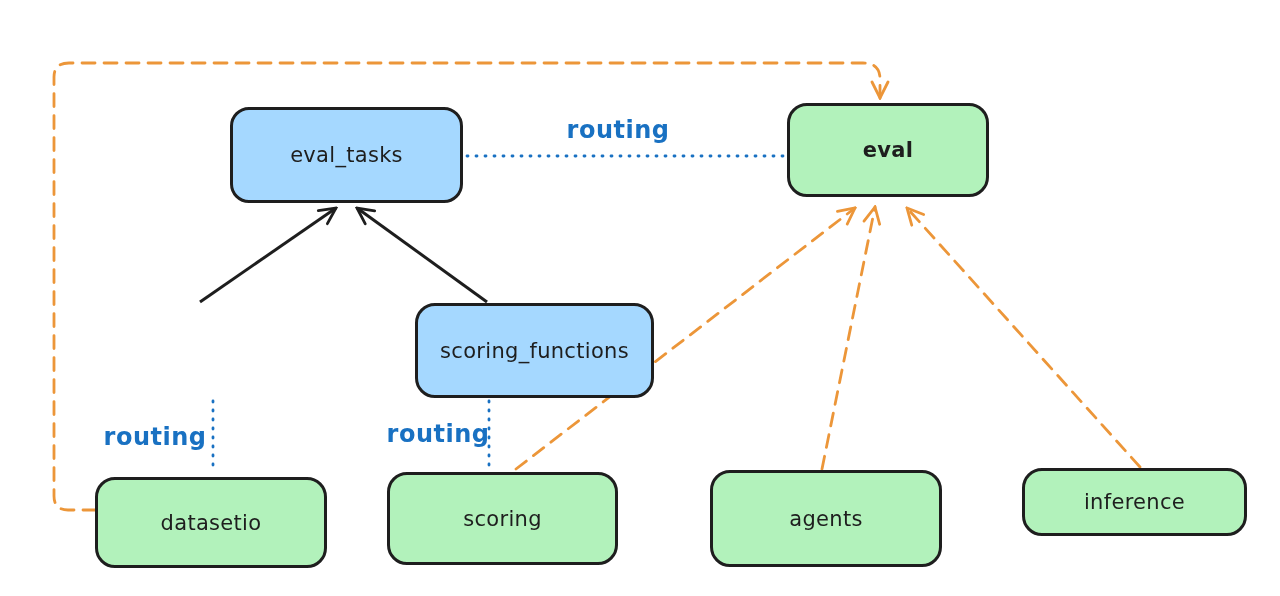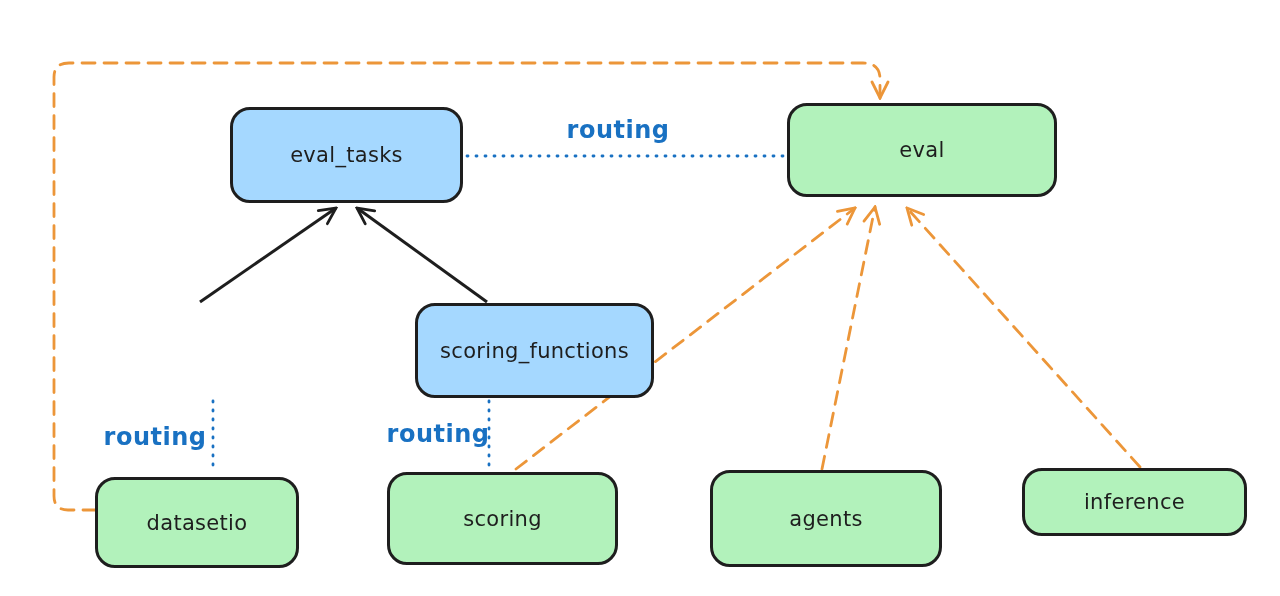--- a/index.html
+++ b/index.html
@@ -67,34 +67,34 @@
     <path class="dotted-edge" d="M467,156 L785,156"></path>
     <path class="dotted-edge" d="M213,401 L213,473"></path>
     <path class="dotted-edge" d="M489,401 L489,468"></path>
 
     <path class="dashed-edge" d="M96,510 L68,510 Q54,510 54,496 L54,77 Q54,63 69,63 L863,63 Q880,63 880,79 L880,98" marker-end="url(#ah-orange)"></path>
     <path class="dashed-edge" d="M516,469 L855,208" marker-end="url(#ah-orange)"></path>
     <path class="dashed-edge" d="M822,469 L875,207" marker-end="url(#ah-orange)"></path>
     <path class="dashed-edge" d="M1140,467 L907,208" marker-end="url(#ah-orange)"></path>
   </svg>
 
-  <div class="node blue" style="left:230px;top:107px;width:233px;height:96px;">
+  <div class="node blue" style="left:230px;top:107px;width:233px;height:96px;border-radius:19px;">
     <span>eval_tasks</span>
   </div>
 
-  <div class="node green" style="left:787px;top:103px;width:270px;height:94px;">
+  <div class="node green" style="left:787px;top:103px;width:202px;height:94px;font-weight:bold;">
     <span>eval</span>
   </div>
 
 
   <div class="node blue" style="left:375px;top:303px;width:239px;height:95px;margin-left:40px;">
     <span>scoring_functions</span>
   </div>
 
-  <div class="node green" style="left:95px;top:477px;width:204px;height:91px;">
+  <div class="node green" style="left:95px;top:477px;width:232px;height:91px;">
     <span>datasetio</span>
   </div>
 
   <div class="node green" style="left:387px;top:472px;width:231px;height:93px;">
     <span>scoring</span>
   </div>
 
   <div class="node green" style="left:710px;top:470px;width:232px;height:97px;">
     <span>agents</span>
   </div>

